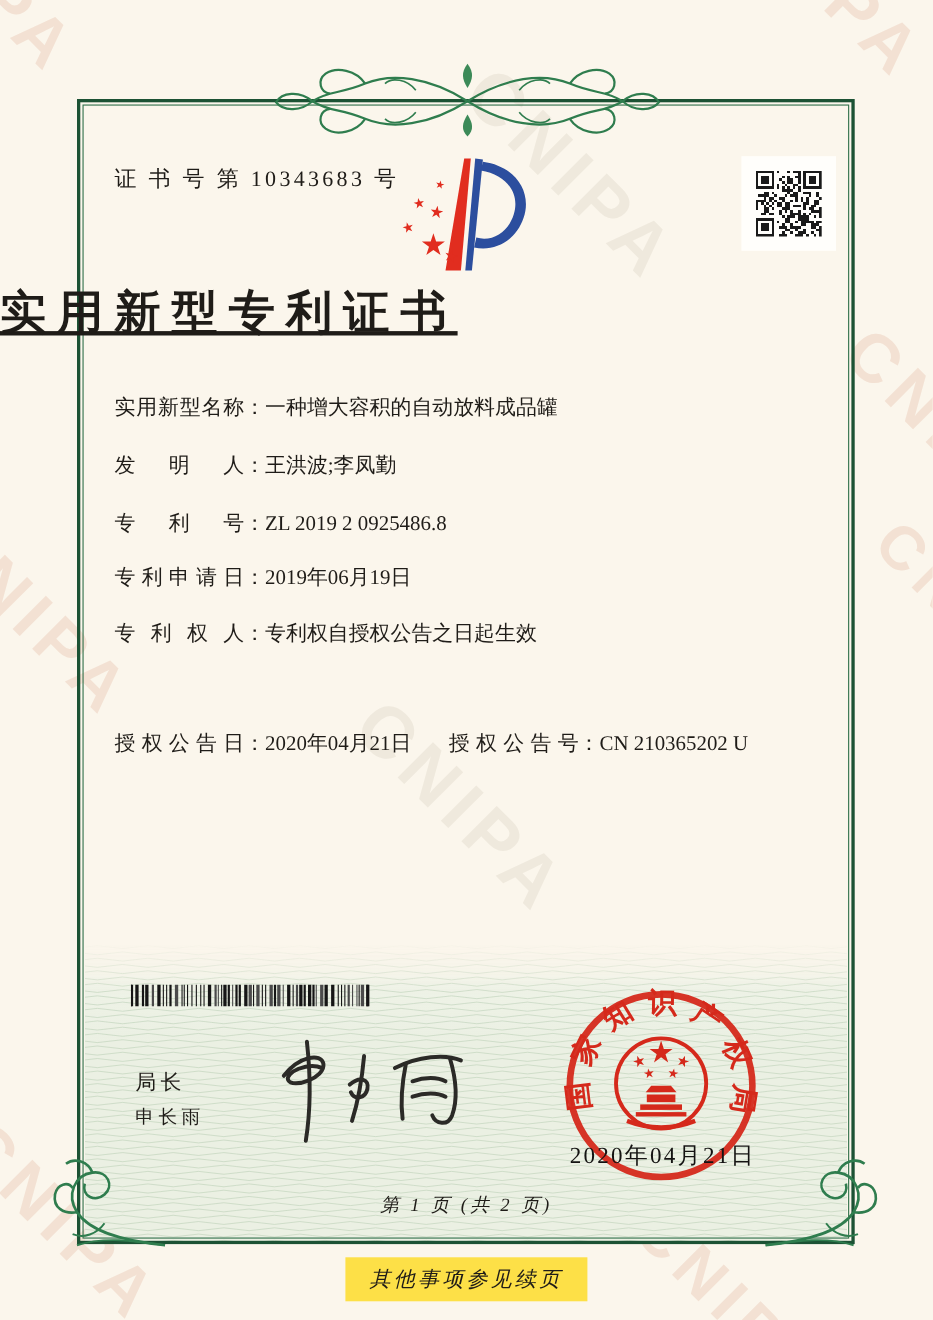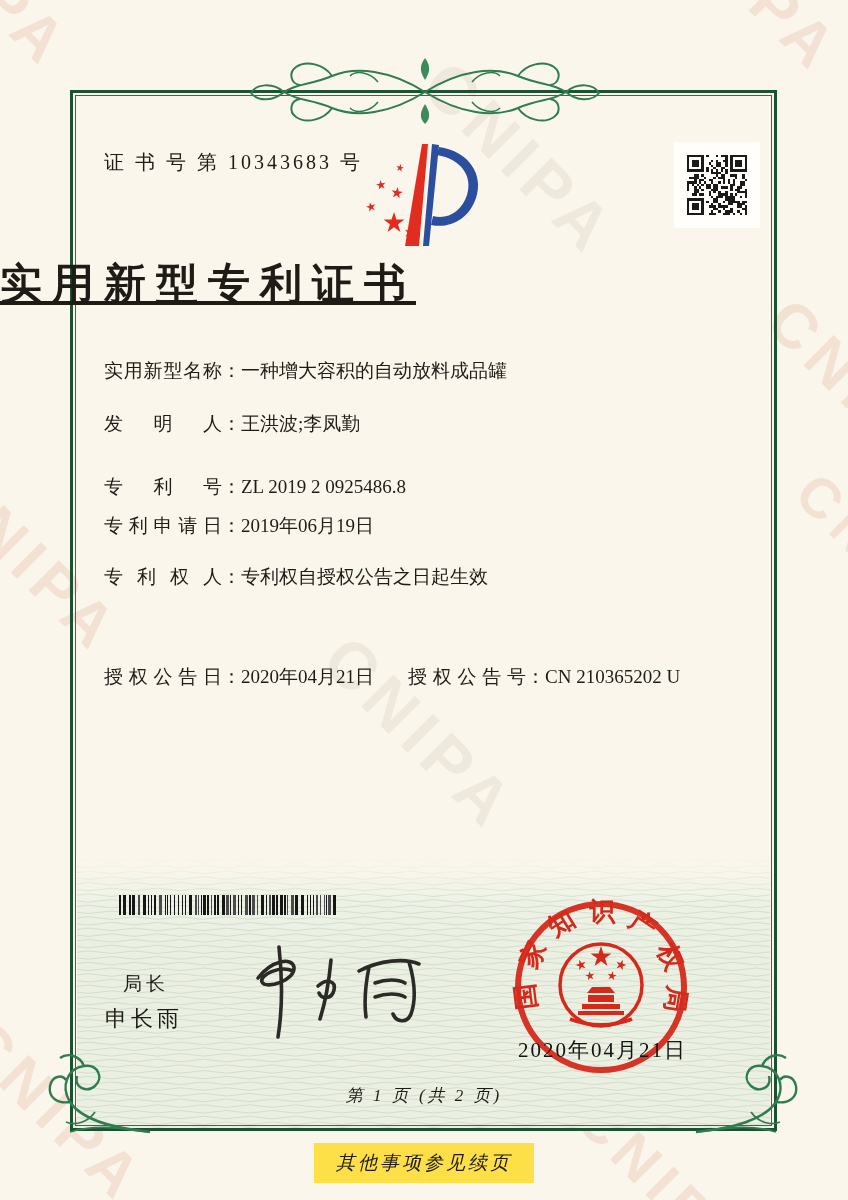--- a/index.html
+++ b/index.html
@@ -26,27 +26,27 @@
   .logo{position:absolute;left:362px;top:140px;z-index:5;}
   .qr-box{position:absolute;left:674px;top:142px;width:86px;height:86px;background:#fffefb;z-index:5;
           display:flex;align-items:center;justify-content:center;}
   .title{position:absolute;left:0;width:100%;top:256px;text-align:left;font-size:42px;font-weight:bold;
          letter-spacing:10px;z-index:5;text-decoration:underline;}
   .field{position:absolute;left:104px;font-size:19px;line-height:24px;z-index:5;white-space:nowrap;}
   .flabel{display:inline-block;width:118px;text-align:justify;text-align-last:justify;vertical-align:top;}
   .fcolon{display:inline-block;width:19px;}
   .fvalue-date{display:inline-block;width:150px;}
   .flabel2{display:inline-block;width:118px;text-align:justify;text-align-last:justify;margin-left:17px;vertical-align:top;}
-  .fr1{top:359px}.fr2{top:412px}.fr3{top:475px}.fr4{top:514px}.fr5{top:565px}.fr6{top:614px}.fr7{top:665px}
+  .fr1{top:359px}.fr2{top:412px}.fr3{top:465px}.fr4{top:514px}.fr5{top:565px}.fr6{top:614px}.fr7{top:665px}
   .paras{position:absolute;left:104px;top:701px;width:644px;font-size:19px;line-height:27px;
          font-style:italic;text-align:justify;z-index:5;}
   .paras p{margin:0;text-indent:2em;}
   .barcode{position:absolute;left:119px;top:895px;z-index:5;}
   .sig-title{position:absolute;left:123px;top:971px;font-size:19px;letter-spacing:4px;z-index:6;}
-  .sig-name{position:absolute;left:105px;top:1004px;font-size:22px;letter-spacing:4px;z-index:6;text-align:center;}
+  .sig-name{position:absolute;left:123px;top:1004px;font-size:17px;letter-spacing:4px;z-index:6;text-align:center;}
   .sig-script{position:absolute;left:238px;top:940px;z-index:6;}
   .seal{position:absolute;left:508px;top:897px;z-index:6;}
   .seal-date{position:absolute;left:505px;top:1036px;width:195px;text-align:center;font-size:21px;
              letter-spacing:2px;color:#141312;z-index:7;}
   .page-num{position:absolute;left:0;width:100%;top:1084px;text-align:center;font-size:17px;
             font-style:italic;letter-spacing:3px;z-index:5;}
   .cont-note{position:absolute;left:50%;transform:translateX(-50%);top:1143px;background:#fde047;
              padding:7px 22px;font-size:19px;font-style:italic;letter-spacing:3px;z-index:5;white-space:nowrap;}
 </style>
 </head>

